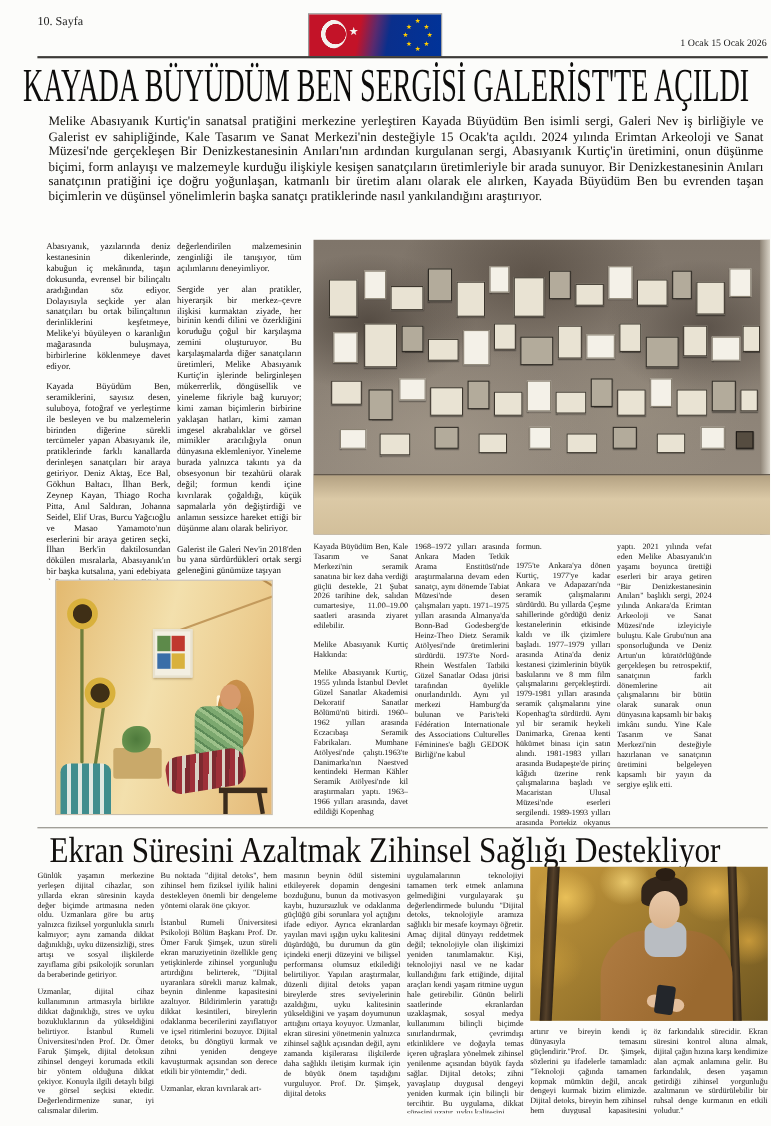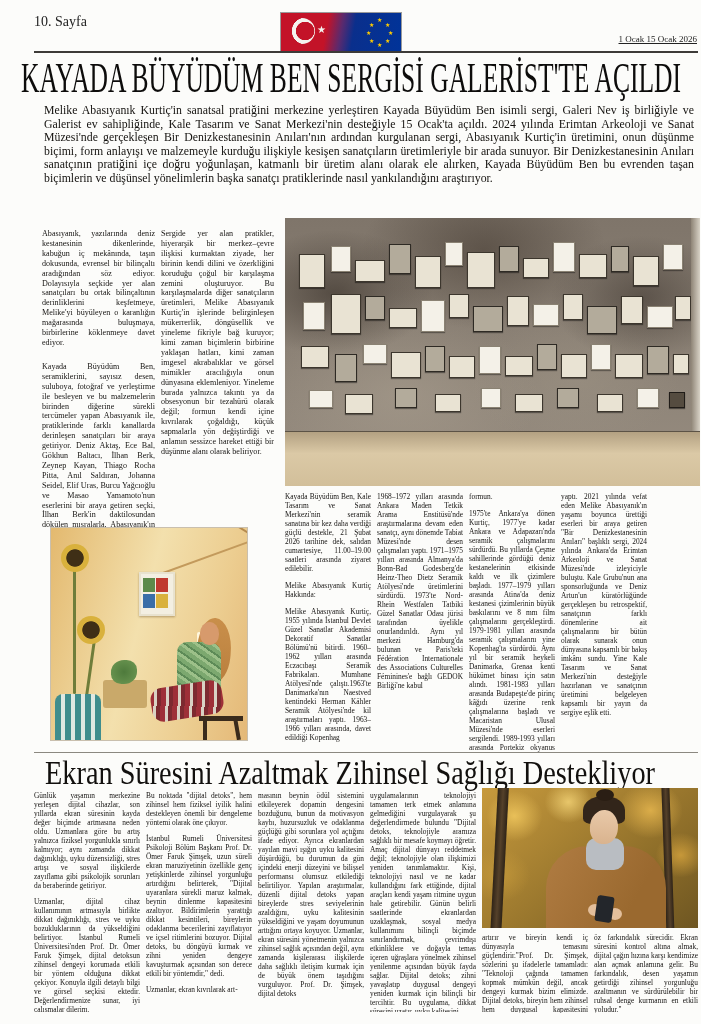--- a/index.html
+++ b/index.html
@@ -1,36 +1,36 @@
 <!DOCTYPE html>
 <html lang="tr"><head>
 <meta charset="utf-8">
 <style>
   html,body{margin:0;padding:0;background:#e8e8e8;}
   .page{position:relative;width:701px;height:1024px;margin:0 auto;background:#fcfcfa;
         font-family:"Liberation Serif", serif;color:#161412;overflow:hidden;}
   .abs{position:absolute;}
   
-  .pagenum{left:34px;top:14px;font-size:14px;color:#222;}
-  .dateline{right:4px;top:34px;font-size:9px;color:#222;text-align:right;width:200px;text-decoration:underline;}
+  .pagenum{left:34px;top:14px;font-size:11px;color:#222;}
+  .dateline{right:4px;top:34px;font-size:9px;color:#222;text-align:right;width:200px;}
   .rule{left:34px;top:51px;width:664px;height:2px;background:#3d3b38;}
   .logo{left:280px;top:12px;width:120px;height:38px;overflow:hidden;border:1px solid #9a9a9a;
         background:linear-gradient(100deg,#c31328 0 38%,#5a2a6e 50%,#0a2f8c 60%,#003399 100%);}
   .crescent{position:absolute;left:8px;top:5px;width:26px;height:26px;border-radius:50%;
             background:radial-gradient(circle at 62% 50%, transparent 0 9px, #f4f2ee 9.5px 13px, transparent 13.5px);}
   .tstar{position:absolute;left:36px;top:12px;color:#f4f2ee;font-size:10px;line-height:10px;font-family:"DejaVu Sans",sans-serif;}
   .eustar{position:absolute;color:#ffcc00;font-size:6px;line-height:6px;font-family:"DejaVu Sans",sans-serif;}
   
   .head1{left:18px;top:53px;width:666px;height:50px;}
   .head1 text{font-family:"Liberation Serif",serif;font-size:43px;fill:#0d0c0b;}
   .lead{left:44px;top:104px;width:650px;font-size:11.8px;line-height:13.5px;text-align:justify;color:#14120f;}
   
   .a1col{top:215px;width:113px;height:312px;overflow:hidden;}
   .a1c1{left:42px;} .a1c2{left:161px;}
-  .a1col p{margin:14px 0 9px 0;font-size:8.1px;line-height:9.9px;text-align:justify;}
+  .a1col p{margin:4px 0 9px 0;font-size:8.1px;line-height:9.9px;text-align:justify;}
   .a1sub{top:492px;width:86px;height:260px;overflow:hidden;}
   .a1c3{left:285px;} .a1c4{left:377px;} .a1c5{left:469px;} .a1c6{left:561px;}
   .a1sub p{margin:0 0 8px 0;font-size:7.4px;line-height:9px;text-align:justify;}
   
   .gallery{left:285px;top:218px;width:415px;height:268px;overflow:hidden;
     background:
       radial-gradient(140px 90px at 12% 28%, rgba(52,44,37,.6), transparent 70%),
       radial-gradient(170px 110px at 48% 12%, rgba(64,54,45,.55), transparent 72%),
       radial-gradient(130px 90px at 86% 30%, rgba(50,42,36,.5), transparent 70%),
       radial-gradient(190px 120px at 28% 66%, rgba(173,162,146,.5), transparent 72%),
@@ -126,21 +126,23 @@
     <text x="333" y="39" text-anchor="middle" textLength="660" lengthAdjust="spacingAndGlyphs">KAYADA BÜYÜDÜM BEN SERGİSİ GALERİST'TE AÇILDI</text>
   </svg>
 
   <div class="abs lead">Melike Abasıyanık Kurtiç'in sanatsal pratiğini merkezine yerleştiren Kayada Büyüdüm Ben isimli sergi, Galeri Nev iş birliğiyle ve Galerist ev sahipliğinde, Kale Tasarım ve Sanat Merkezi'nin desteğiyle 15 Ocak'ta açıldı. 2024 yılında Erimtan Arkeoloji ve Sanat Müzesi'nde gerçekleşen Bir Denizkestanesinin Anıları'nın ardından kurgulanan sergi, Abasıyanık Kurtiç'in üretimini, onun düşünme biçimi, form anlayışı ve malzemeyle kurduğu ilişkiyle kesişen sanatçıların üretimleriyle bir arada sunuyor. Bir Denizkestanesinin Anıları sanatçının pratiğini içe doğru yoğunlaşan, katmanlı bir üretim alanı olarak ele alırken, Kayada Büyüdüm Ben bu evrenden taşan biçimlerin ve düşünsel yönelimlerin başka sanatçı pratiklerinde nasıl yankılandığını araştırıyor.</div>
 
   <div class="abs a1col a1c1">
     <p>Abasıyanık, yazılarında deniz kestanesinin dikenlerinde, kabuğun iç mekânında, taşın dokusunda, evrensel bir bilinçaltı aradığından söz ediyor. Dolayısıyla seçkide yer alan sanatçıları bu ortak bilinçaltının derinliklerini keşfetmeye, Melike'yi büyüleyen o karanlığın mağarasında buluşmaya, birbirlerine köklenmeye davet ediyor.</p>
     <p>Kayada Büyüdüm Ben, seramiklerini, sayısız desen, suluboya, fotoğraf ve yerleştirme ile besleyen ve bu malzemelerin birinden diğerine sürekli tercümeler yapan Abasıyanık ile, pratiklerinde farklı kanallarda derinleşen sanatçıları bir araya getiriyor. Deniz Aktaş, Ece Bal, Gökhun Baltacı, İlhan Berk, Zeynep Kayan, Thiago Rocha Pitta, Anıl Saldıran, Johanna Seidel, Elif Uras, Burcu Yağcıoğlu ve Masao Yamamoto'nun eserlerini bir araya getiren seçki, İlhan Berk'in daktilosundan dökülen mısralarla, Abasıyanık'ın bir başka kutsalına, yani edebiyata doğru da genişliyor. Böylece izleyiciler seramiğin kimi zaman zanaatkarlara mahsus</p>
   </div>
   <div class="abs a1col a1c2">
+    <p>değerlendirilen malzemesinin zenginliği ile tanışıyor, tüm açılımlarını deneyimliyor.</p>
     <p>Sergide yer alan pratikler, hiyerarşik bir merkez–çevre ilişkisi kurmaktan ziyade, her birinin kendi dilini ve özerkliğini koruduğu çoğul bir karşılaşma zemini oluşturuyor. Bu karşılaşmalarda diğer sanatçıların üretimleri, Melike Abasıyanık Kurtiç'in işlerinde belirginleşen mükerrerlik, döngüsellik ve yineleme fikriyle bağ kuruyor; kimi zaman biçimlerin birbirine yaklaşan hatları, kimi zaman imgesel akrabalıklar ve görsel mimikler aracılığıyla onun dünyasına eklemleniyor. Yineleme burada yalnızca takıntı ya da obsesyonun bir tezahürü olarak değil; formun kendi içine kıvrılarak çoğaldığı, küçük sapmalarla yön değiştirdiği ve anlamın sessizce hareket ettiği bir düşünme alanı olarak beliriyor.</p>
+    <p>Galerist ile Galeri Nev'in 2018'den bu yana sürdürdükleri ortak sergi geleneğini günümüze taşıyan</p>
   </div>
 
   <div class="abs gallery">
     <div>
         <div class="s0" style="left: 14px; top: 36px; width: 24px; height: 32px;"></div>
         <div class="s1" style="left: 46px; top: 28px; width: 18px; height: 24px;"></div>
         <div class="s0" style="left: 70px; top: 42px; width: 28px; height: 20px;"></div>
         <div class="s2" style="left: 104px; top: 26px; width: 20px; height: 28px;"></div>
         <div class="s0" style="left: 130px; top: 38px; width: 24px; height: 30px;"></div>
         <div class="s1" style="left: 160px; top: 24px; width: 16px; height: 22px;"></div>

